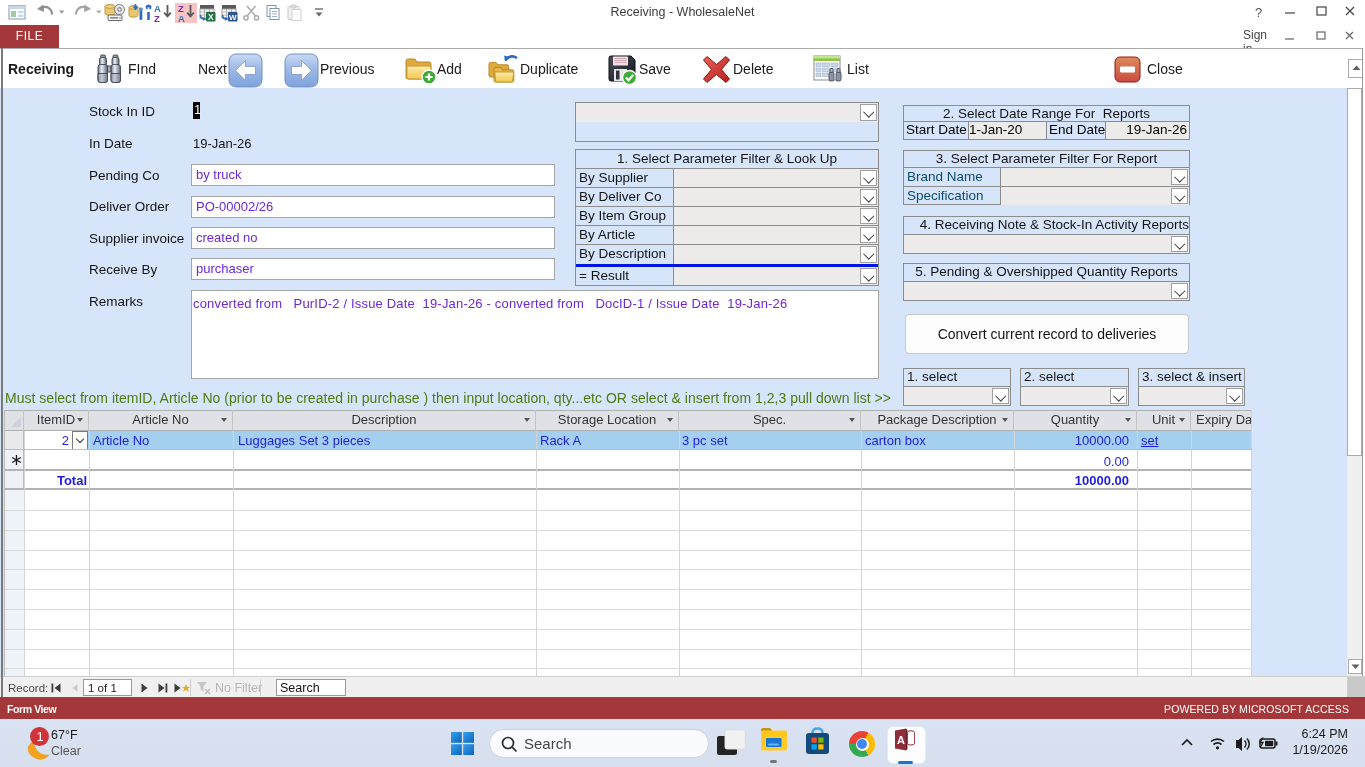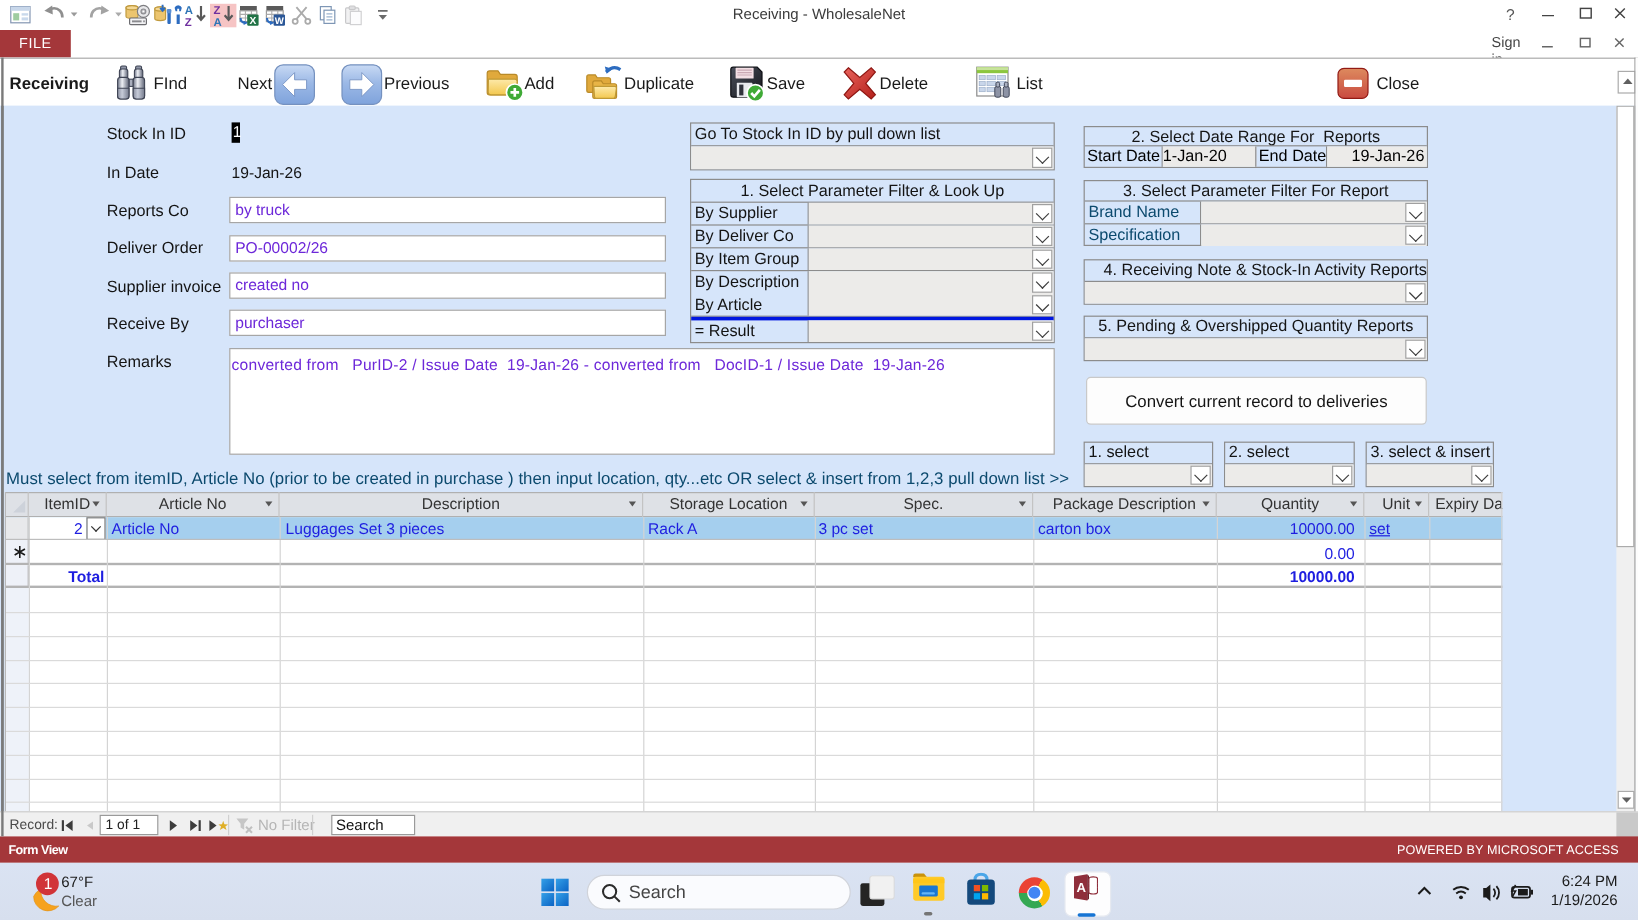--- a/index.html
+++ b/index.html
@@ -292,33 +292,32 @@
       </svg>
   </div>
   <div id="formarea">
 
     <div class="abs" style="left:1px;top:0;width:2px;height:588px;background:#7a7a7a;"></div>
 
     <div class="lbl" style="left:89px;top:16px;">Stock In ID</div>
     <div class="abs" style="left:193px;top:14px;width:7px;height:17px;background:#000;color:#fff;font-size:13px;padding-left:1px;">1</div>
     <div class="lbl" style="left:89px;top:48px;">In Date</div>
     <div class="lbl" style="left:193px;top:48px;font-size:13px;">19-Jan-26</div>
-    <div class="lbl" style="left:89px;top:80px;">Reports Co</div>
+    <div class="lbl" style="left:89px;top:80px;">Pending Co</div>
     <div class="inp" style="left:191px;top:76px;width:364px;height:22px;">by truck</div>
     <div class="lbl" style="left:89px;top:111px;">Deliver Order</div>
     <div class="inp" style="left:191px;top:108px;width:364px;height:22px;">PO-00002/26</div>
     <div class="lbl" style="left:89px;top:143px;">Supplier invoice</div>
     <div class="inp" style="left:191px;top:139px;width:364px;height:22px;">created no</div>
     <div class="lbl" style="left:89px;top:174px;">Receive By</div>
     <div class="inp" style="left:191px;top:170px;width:364px;height:22px;">purchaser</div>
     <div class="lbl" style="left:89px;top:206px;">Remarks</div>
     <div class="inp" style="left:191px;top:202px;width:688px;height:89px;padding-top:5px;padding-left:1px;letter-spacing:0.18px;">converted from&nbsp;&nbsp; PurID-2 / Issue Date&nbsp; 19-Jan-26 - converted from&nbsp;&nbsp; DocID-1 / Issue Date&nbsp; 19-Jan-26</div>
 
     <div class="panel" style="left:575px;top:14px;width:304px;height:40px;">
-      <div class="phead" style="height:19px;padding:1px 0 0 3px;">Go To Stock In ID by pull down list</div>
       <div class="combo" style="height:19px;">
           <div class="dbtn"></div>
         </div>
     </div>
 
     <div class="panel" style="left:575px;top:61px;width:304px;height:137px;">
       <div class="phead" style="height:19px;text-align:center;padding-top:1px;">1. Select Parameter Filter &amp; Look Up</div>
       <div style="position:relative;height:19px;border-bottom:1px solid #8c8c8c;">
           <div class="plbl">By Supplier</div>
           <div class="pcombo combo">
@@ -330,28 +329,28 @@
           <div class="pcombo combo">
             <div class="dbtn"></div>
           </div>
         </div>
       <div style="position:relative;height:19px;border-bottom:1px solid #8c8c8c;">
           <div class="plbl">By Item Group</div>
           <div class="pcombo combo">
             <div class="dbtn"></div>
           </div>
         </div>
+      <div style="position:relative;height:19px;border-bottom:1px solid #8c8c8c;">
+          <div class="plbl">By Article</div>
+          <div class="pcombo combo">
+            <div class="dbtn"></div>
+          </div>
+        </div>
       <div style="position:relative;height:19px;">
           <div class="plbl">By Description</div>
-          <div class="pcombo combo">
-            <div class="dbtn"></div>
-          </div>
-        </div>
-      <div style="position:relative;height:19px;border-bottom:1px solid #8c8c8c;">
-          <div class="plbl">By Article</div>
           <div class="pcombo combo">
             <div class="dbtn"></div>
           </div>
         </div>
       <div style="position:relative;height:3px;background:#0016e0;"></div>
       <div style="position:relative;height:18px;">
           <div class="plbl">= Result</div>
           <div class="pcombo combo">
             <div class="dbtn"></div>
           </div>
@@ -412,21 +411,21 @@
           <div class="dbtn"></div>
         </div>
     </div>
     <div class="panel" style="left:1138px;top:280px;width:107px;height:38px;">
       <div class="phead" style="height:18px;padding-left:3px;">3. select &amp; insert</div>
       <div class="combo" style="height:18px;">
           <div class="dbtn"></div>
         </div>
     </div>
 
-    <div class="abs" style="left:5px;top:302px;font-size:14px;letter-spacing:0.02px;color:#0c4a6e;">Must select from itemID, Article No (prior to be created in purchase ) then input location, qty...etc OR select &amp; insert from 1,2,3 pull down list &gt;&gt;</div>
+    <div class="abs" style="left:5px;top:302px;font-size:14px;letter-spacing:0.02px;color:#4d7c0f;">Must select from itemID, Article No (prior to be created in purchase ) then input location, qty...etc OR select &amp; insert from 1,2,3 pull down list &gt;&gt;</div>
 
     <div id="sheet">
 
       <div class="abs" style="left:0;top:0;width:1247px;height:21px;background:#dee1e6;border-top:1px solid #b0b0b0;border-bottom:1px solid #b0b0b0;"></div>
       <div class="hcell" style="left:0;width:19px;"><svg width="12" height="12" style="margin:4px 0 0 3px">
             <path d="M1 11 L11 11 L11 1 Z" fill="#cdd2da"></path>
           </svg></div>
       <div class="hcell" style="left:19px;width:65px;"><span class="htxt">ItemID</span><span class="harr"></span></div>
       <div class="hcell" style="left:84px;width:144px;"><span class="htxt">Article No</span><span class="harr"></span></div>
       <div class="hcell" style="left:228px;width:303px;"><span class="htxt">Description</span><span class="harr"></span></div>

